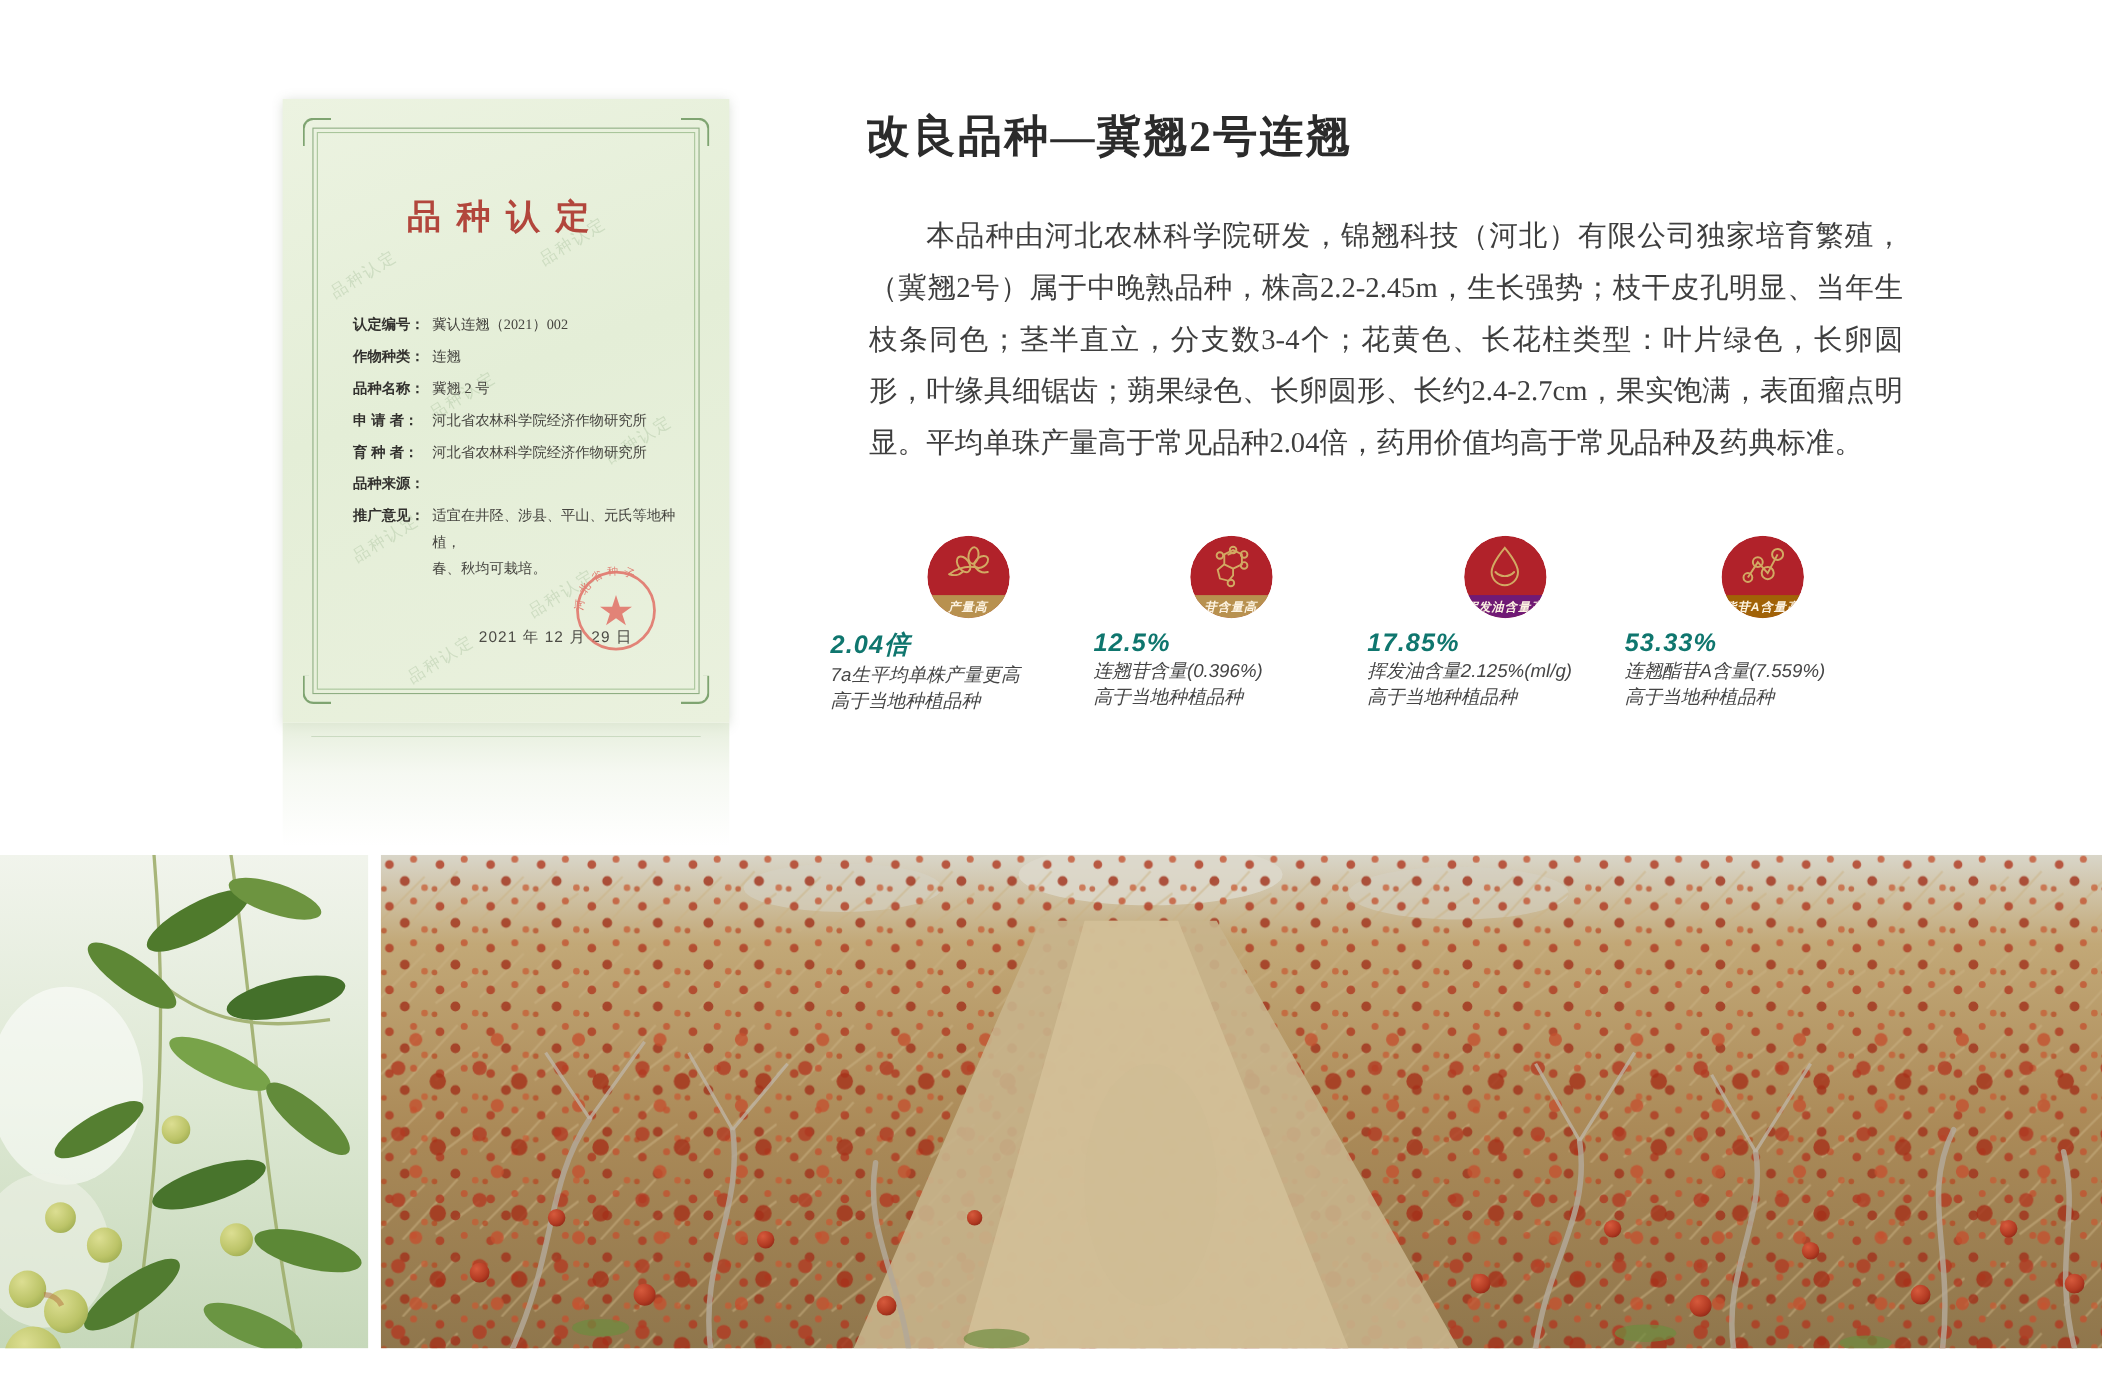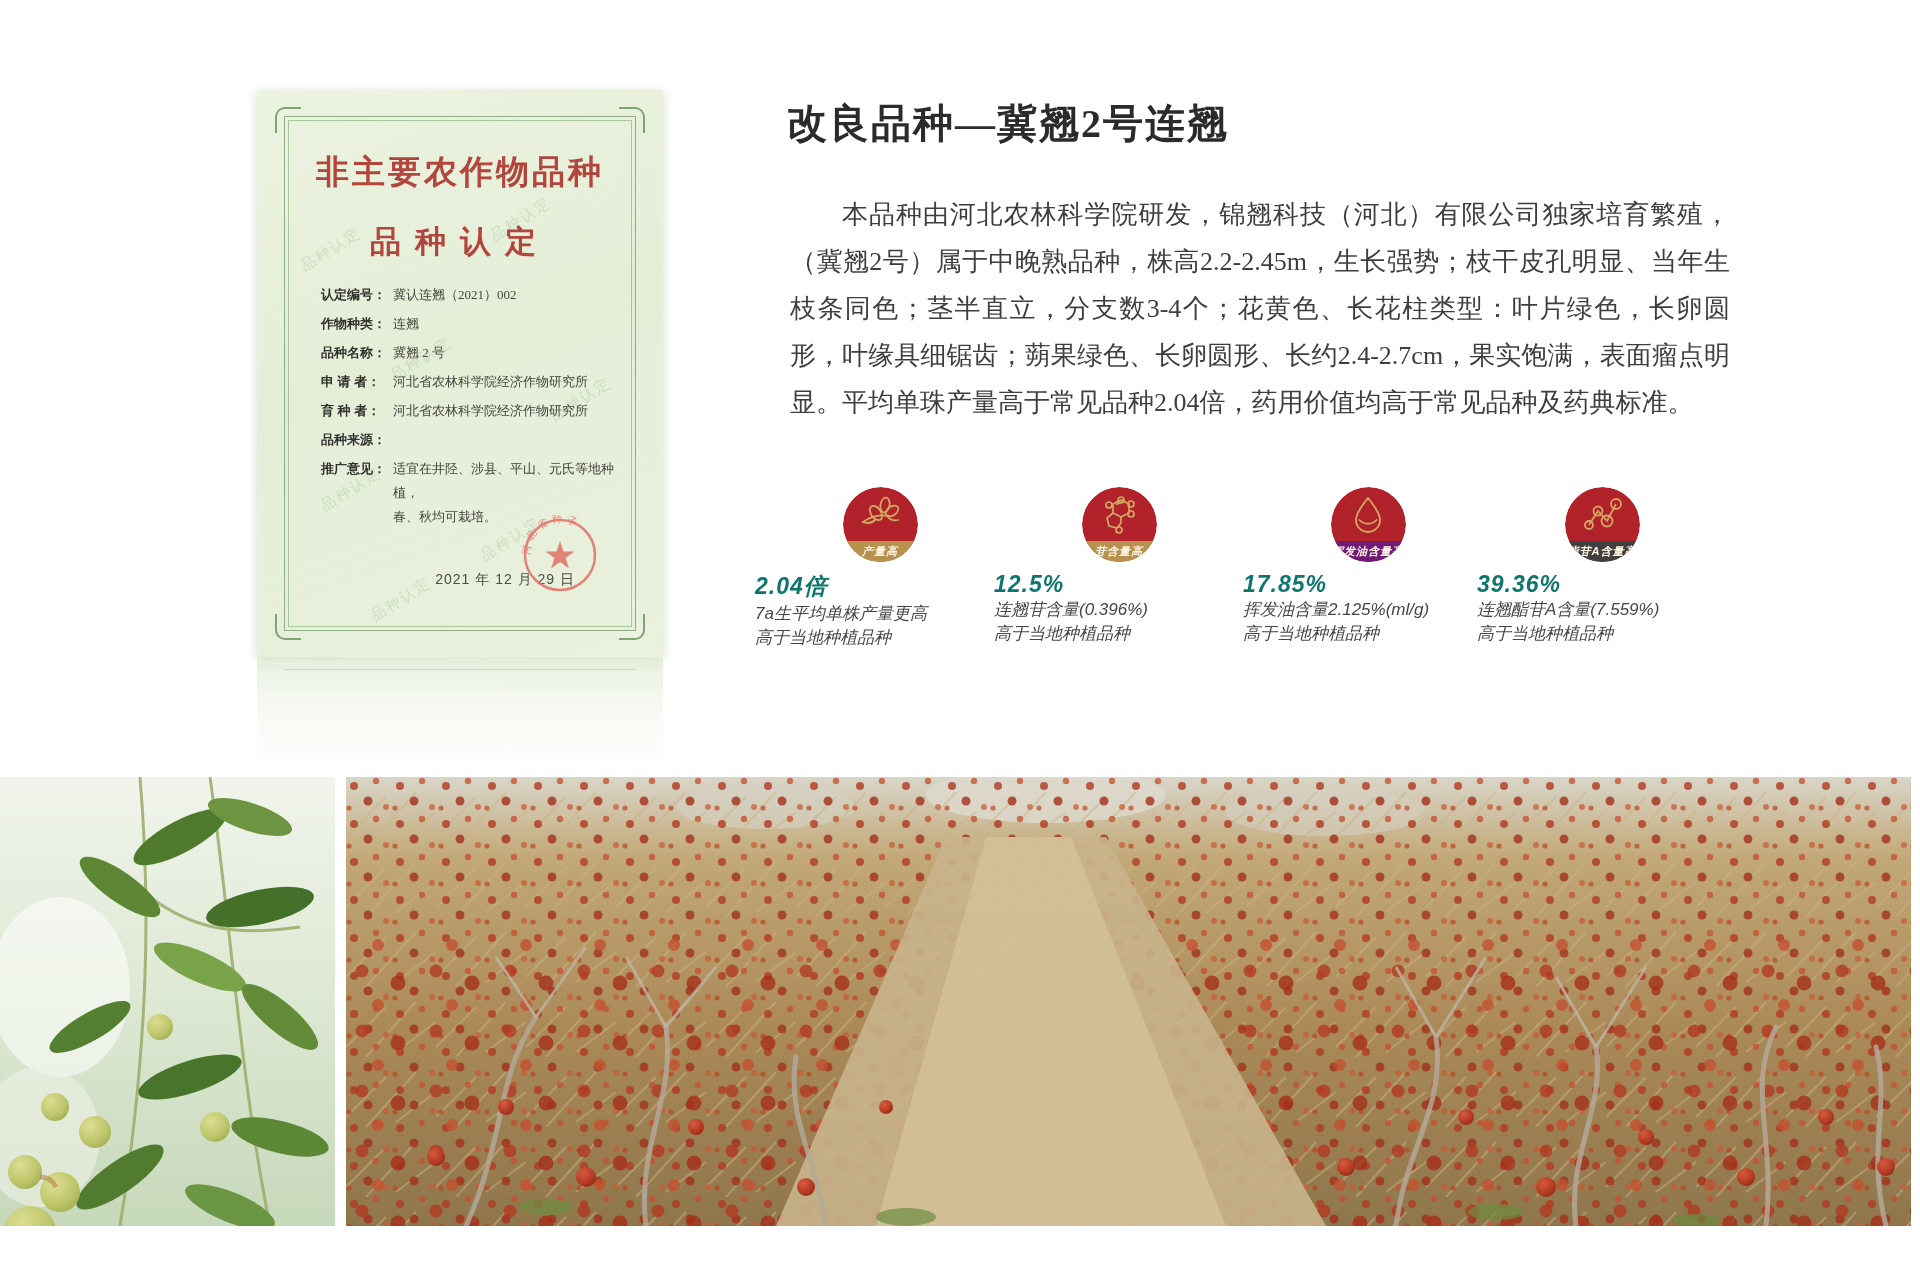--- a/index.html
+++ b/index.html
@@ -109,21 +109,20 @@
 
     <span class="cert-watermark" style="left:40px;top:150px;">品种认定</span>
     <span class="cert-watermark" style="left:230px;top:120px;">品种认定</span>
     <span class="cert-watermark" style="left:130px;top:260px;">品种认定</span>
     <span class="cert-watermark" style="left:290px;top:300px;">品种认定</span>
     <span class="cert-watermark" style="left:60px;top:390px;">品种认定</span>
     <span class="cert-watermark" style="left:220px;top:440px;">品种认定</span>
     <span class="cert-watermark" style="left:110px;top:500px;">品种认定</span>
 
     <div class="cert-title">
-      <div class="cert-title-l1">非主要农作物品种</div>
       <div class="cert-title-l2">品种认定</div>
     </div>
 
     <div class="cert-fields">
       <div class="cert-row">
         <span class="cert-label">认定编号：</span>
         <span class="cert-value">冀认连翘（2021）002</span>
       </div>
       <div class="cert-row">
         <span class="cert-label">作物种类：</span>
@@ -241,25 +240,25 @@
       <div class="stat-circle-bg" style="background:#b1222a;"></div>
       <svg class="stat-icon" width="46" height="46" viewBox="0 0 46 46">
         <g fill="none" stroke="#d2a963" stroke-width="1.8">
           <path d="M10 33 L19 19 L28 29 L37 12"></path>
           <circle cx="10" cy="33" r="4"></circle>
           <circle cx="19" cy="19" r="4.5"></circle>
           <circle cx="28" cy="29" r="5.5"></circle>
           <circle cx="37" cy="12" r="5"></circle>
         </g>
       </svg>
-      <div class="stat-band" style="background:#404040;">
+      <div class="stat-band" style="background:#a16207;">
         <span class="stat-badge">酯苷A含量高</span>
       </div>
     </div>
-    <div class="stat-value">39.36%</div>
+    <div class="stat-value">53.33%</div>
     <div class="stat-cap">连翘酯苷A含量(7.559%)</div>
     <div class="stat-cap">高于当地种植品种</div>
   </div>
 
   <div class="photo photo-left">
     <svg viewBox="0 0 335 449" preserveAspectRatio="none">
       <defs>
         <linearGradient id="skyL" x1="0" y1="0" x2="0" y2="1">
           <stop offset="0" stop-color="#f1f4ec"></stop>
           <stop offset="0.5" stop-color="#dde8d3"></stop>

